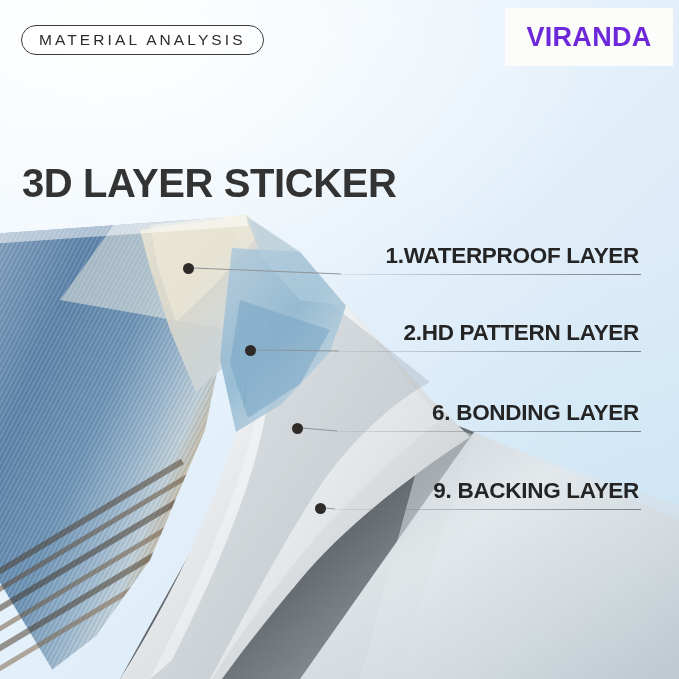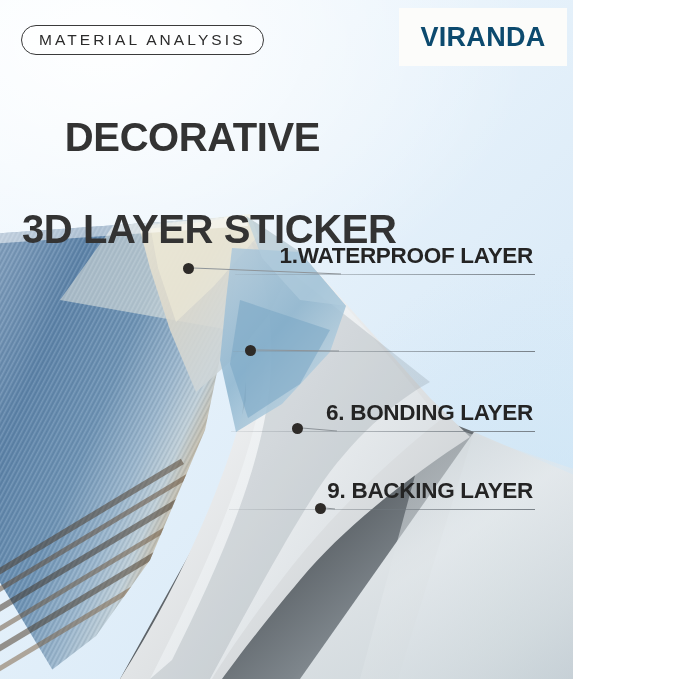--- a/index.html
+++ b/index.html
@@ -2,21 +2,21 @@
 <html><head>
 <meta charset="utf-8">
 <style>
   html, body {
     margin: 0;
     padding: 0;
     background: #ffffff;
   }
   #canvas {
     position: relative;
-    width: 573px;
+    width: 679px;
     height: 679px;
     overflow: hidden;
     font-family: "Liberation Sans", sans-serif;
     background: linear-gradient(135deg, #f4fafe 0%, #eaf4fc 30%, #ddecf8 65%, #d6e9f6 100%);
   }
   
   #bg-wash {
     position: absolute;
     inset: 0;
     background:
@@ -55,21 +55,21 @@
     height: 58px;
     background: #fcfcfa;
     display: flex;
     align-items: center;
     justify-content: center;
   }
   #logo-box span {
     font-size: 27px;
     font-weight: 700;
     letter-spacing: 0.3px;
-    color: #0c4a6e;
+    color: #6d28d9;
     font-stretch: condensed;
   }
 
   #headline {
     position: absolute;
     left: 22px;
     top: 68px;
     color: #333333;
     font-weight: 700;
     font-size: 40px;
@@ -258,25 +258,25 @@
 
   <div id="badge">
     <span>MATERIAL ANALYSIS</span>
   </div>
 
   <div id="logo-box">
     <span>VIRANDA</span>
   </div>
 
   <div id="headline">
-    <span>DECORATIVE</span>
     <span class="l2">3D LAYER STICKER</span>
   </div>
 
   <div class="callout" id="label-1">1.WATERPROOF LAYER</div>
+  <div class="callout" id="label-2">2.HD PATTERN LAYER</div>
   <div class="callout" id="label-3">6. BONDING LAYER</div>
   <div class="callout" id="label-4">9. BACKING LAYER</div>
 
   <div class="lead-under" id="under-1"></div>
   <div class="lead-under" id="under-2"></div>
   <div class="lead-under" id="under-3"></div>
   <div class="lead-under" id="under-4"></div>
 
   <svg style="position:absolute;left:0;top:0;width:679px;height:679px;pointer-events:none" viewBox="0 0 679 679">
     <line x1="193" y1="268" x2="341" y2="274" stroke="#8e9499" stroke-width="1"></line>

